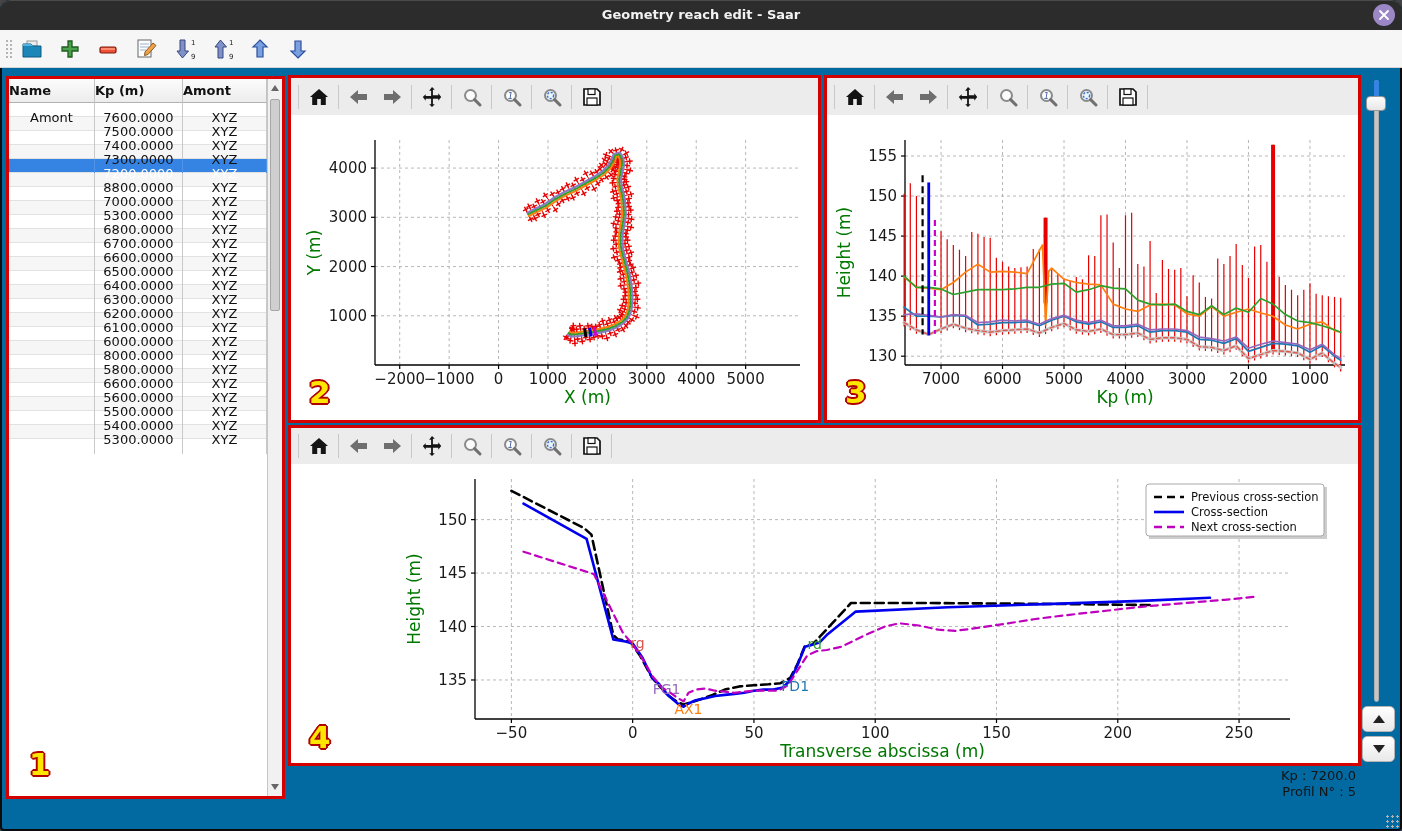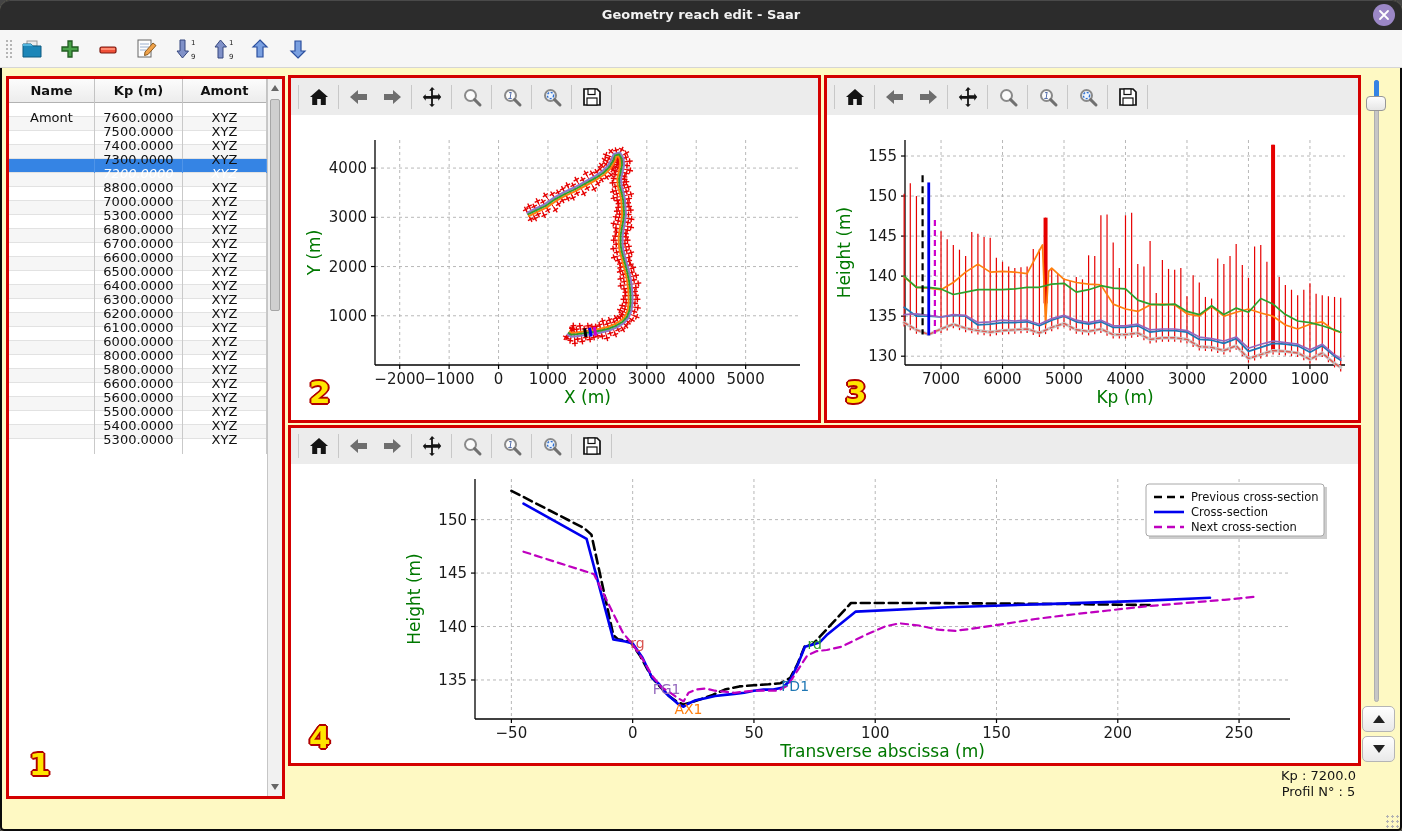--- a/index.html
+++ b/index.html
@@ -1,17 +1,17 @@
 <!DOCTYPE html>
 <html><head>
 <meta charset="utf-8">
 <style>
   html,body{margin:0;padding:0;background:#444;}
   *{box-sizing:border-box;}
-  .win{position:relative;width:1402px;height:831px;background:#fef9c3;
+  .win{position:relative;width:1402px;height:831px;background:#0369a1;
        border-radius:10px 10px 4px 4px;overflow:hidden;
        box-shadow:inset 0 0 0 2px #0b0b0b;
        font-family:"DejaVu Sans","Liberation Sans",sans-serif;}
   
   .titlebar{position:absolute;left:0;top:0;right:0;height:30px;background:#2c2c2c;
             border-radius:10px 10px 0 0;box-shadow:inset 0 1px 0 #4a4a4a;}
   .title{display:block;text-align:center;line-height:30px;color:#f2f2f2;
          font-size:13px;font-weight:bold;}
   .close-btn{position:absolute;right:7px;top:4px;width:22px;height:22px;border-radius:50%;
              background:#9b87c6;display:flex;align-items:center;justify-content:center;cursor:pointer;}
@@ -31,28 +31,28 @@
   .navbar{position:relative;height:37px;background:#ececec;display:flex;align-items:center;padding-left:4px;}
   .nbtn{width:33px;height:30px;display:flex;align-items:center;justify-content:center;cursor:pointer;}
   .nsep{width:1px;height:24px;background:#c8c8c8;margin:0 3px;}
   .pnum{position:absolute;font-size:31px;font-weight:bold;color:#ffe600;line-height:1;z-index:5;
         text-shadow:-2px 0 #b00000,2px 0 #b00000,0 -2px #b00000,0 2px #b00000,
                     -1px -1px #b00000,1px 1px #b00000,-1px 1px #b00000,1px -1px #b00000;}
   
   .thead{position:absolute;left:0;top:0;right:15px;height:24px;display:grid;
          grid-template-columns:86px 88px 84px;background:linear-gradient(#fcfcfc,#ececec);
          border-bottom:1px solid #b2b2b2;}
-  .thead div{font-size:13px;font-weight:bold;text-align:center;line-height:24px;
+  .thead div{font-size:13px;font-weight:bold;line-height:24px;
              border-right:1px solid #c3c3c3;color:#111;}
   .trows{position:absolute;left:0;top:24px;bottom:0;right:15px;overflow:hidden;background:#fff;}
   .trow{display:grid;grid-template-columns:86px 88px 84px;height:14px;background:#fff;
         border-bottom:1px solid #e2e2e2;cursor:pointer;}
   .trow:nth-child(even){background:#f6f6f6;}
   .trow div{font-size:13px;text-align:center;line-height:29px;border-right:1px solid #c9c9c9;color:#111;}
-  .trow.sel{background:#3584e4;font-style:italic;}
+  .trow.sel{background:#3584e4;}
   .trow.sel div{color:#fff;border-right-color:#4f94e8;}
   
   .vsb{position:absolute;right:0;top:0;bottom:0;width:15px;background:#f1f1f1;border-left:1px solid #c6c6c6;}
   .sbbtn{position:absolute;left:0;right:0;height:16px;display:flex;align-items:center;justify-content:center;cursor:pointer;}
   .sb-up{top:1px;} .sb-down{bottom:1px;}
   .tri-up{width:0;height:0;border-left:4px solid transparent;border-right:4px solid transparent;border-bottom:6px solid #666;}
   .tri-down{width:0;height:0;border-left:4px solid transparent;border-right:4px solid transparent;border-top:6px solid #666;}
   .sbthumb{position:absolute;left:2px;right:2px;top:20px;height:212px;background:#cfcfcf;
            border:1px solid #a6a6a6;border-radius:2px;cursor:grab;}
   
@@ -60,21 +60,21 @@
                 border:1px solid #aeaeae;border-radius:3px;}
   .slider-fill{position:absolute;left:1374px;top:80px;width:5px;height:19px;background:#3584e4;border-radius:3px;z-index:2;}
   .slider-handle{position:absolute;left:1366px;top:96px;width:20px;height:15px;z-index:3;cursor:grab;
                  background:linear-gradient(#fdfdfd,#e6e6e6);border:1px solid #979797;border-radius:4px;}
   .rbtn{position:absolute;left:1362px;width:33px;height:26px;cursor:pointer;
         background:linear-gradient(#ffffff,#e9e9e9);border:1px solid #b5b5b5;border-radius:5px;
         display:flex;align-items:center;justify-content:center;}
   .rbtn .tri-up{border-left-width:6px;border-right-width:6px;border-bottom:8px solid #222;}
   .rbtn .tri-down{border-left-width:6px;border-right-width:6px;border-top:8px solid #222;}
   #rail-up{top:706px;} #rail-down{top:736px;}
-  .statusinfo{position:absolute;right:46px;top:768px;text-align:center;font-size:13px;color:#141414;}
+  .statusinfo{position:absolute;right:46px;top:768px;text-align:right;font-size:13px;color:#141414;}
   .statusinfo div{line-height:16px;}
   .grip-dots{position:absolute;right:3px;bottom:3px;width:14px;height:14px;
              background-image:radial-gradient(#b2b2b2 1px,transparent 1.3px);background-size:5px 5px;}
   svg text{font-family:"DejaVu Sans",sans-serif;}
 </style>
 </head>
 <body>
 
 <div class="win">
 

